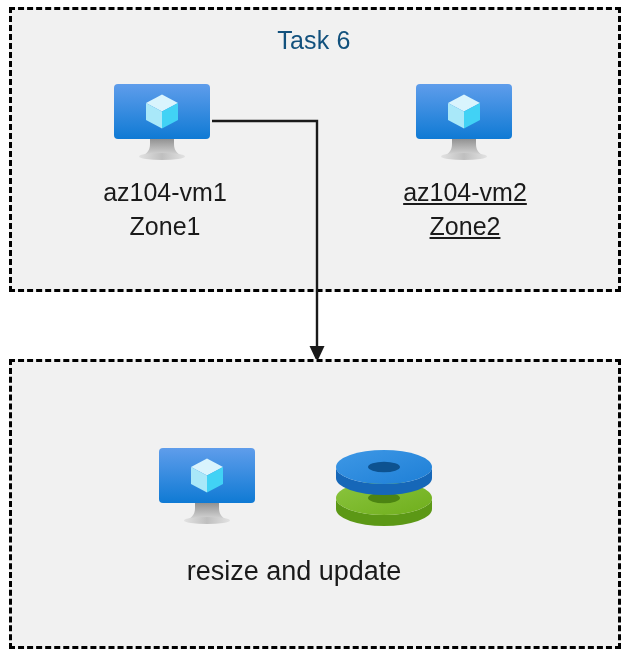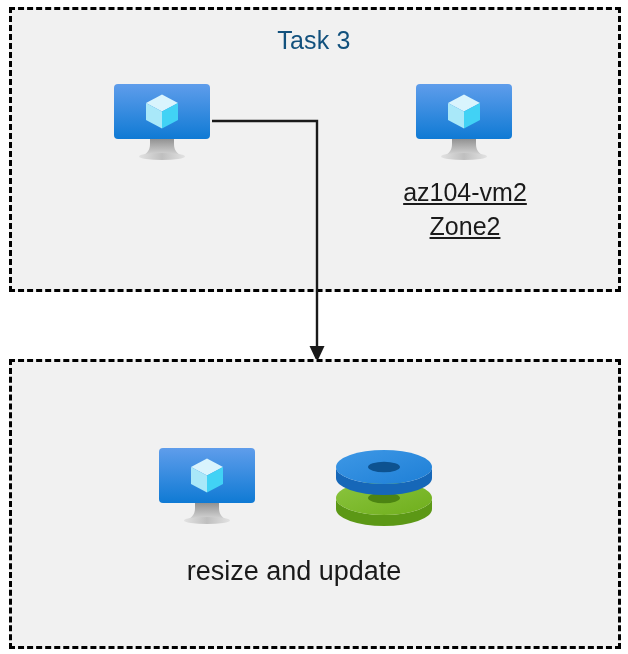--- a/index.html
+++ b/index.html
@@ -104,21 +104,21 @@
 
   svg { display: block; overflow: visible; }
 </style>
 </head>
 <body>
 
 <div id="diagram">
 
   <div id="task1-box" class="task-box"></div>
 
-  <div id="task1-title" class="task-title">Task 3</div>
+  <div id="task1-title" class="task-title">Task 6</div>
 
   <div id="vm1-icon" class="icon-vm">
     <svg width="104" height="78" viewBox="0 0 104 78" aria-hidden="true">
       <defs>
         <linearGradient id="scr1" x1="0" y1="0" x2="0" y2="1">
           <stop offset="0" stop-color="#5F9DEB"></stop>
           <stop offset="1" stop-color="#0F7AD4"></stop>
         </linearGradient>
         <linearGradient id="stand1" x1="0" y1="0" x2="0" y2="1">
           <stop offset="0" stop-color="#8E8E8E"></stop>
@@ -138,20 +138,22 @@
       <rect x="4" y="0" width="96" height="55" rx="4" ry="4" fill="url(#scr1)"></rect>
 
       <g transform="translate(52,27.5)">
         <polygon points="0,-17 16,-8.5 0,0 -16,-8.5" fill="#D9F4FD"></polygon>
         <polygon points="-16,-8.5 0,0 0,17 -16,8.5" fill="#A9E8F9"></polygon>
         <polygon points="16,-8.5 0,0 0,17 16,8.5" fill="#41D2F5"></polygon>
       </g>
     </svg>
   </div>
 
+  <div id="vm1-label" class="node-label">az104-vm1
+Zone1</div>
 
   <div id="vm2-icon" class="icon-vm">
     <svg width="104" height="78" viewBox="0 0 104 78" aria-hidden="true">
       <defs>
         <linearGradient id="scr2" x1="0" y1="0" x2="0" y2="1">
           <stop offset="0" stop-color="#5F9DEB"></stop>
           <stop offset="1" stop-color="#0F7AD4"></stop>
         </linearGradient>
         <linearGradient id="stand2" x1="0" y1="0" x2="0" y2="1">
           <stop offset="0" stop-color="#8E8E8E"></stop>

